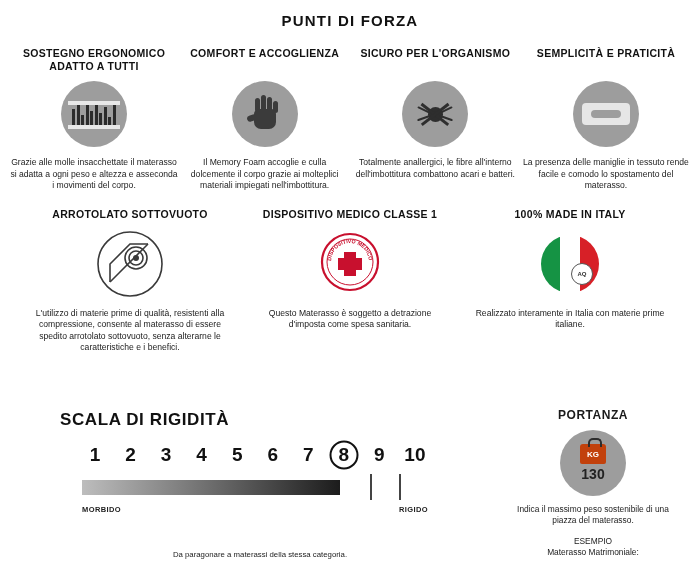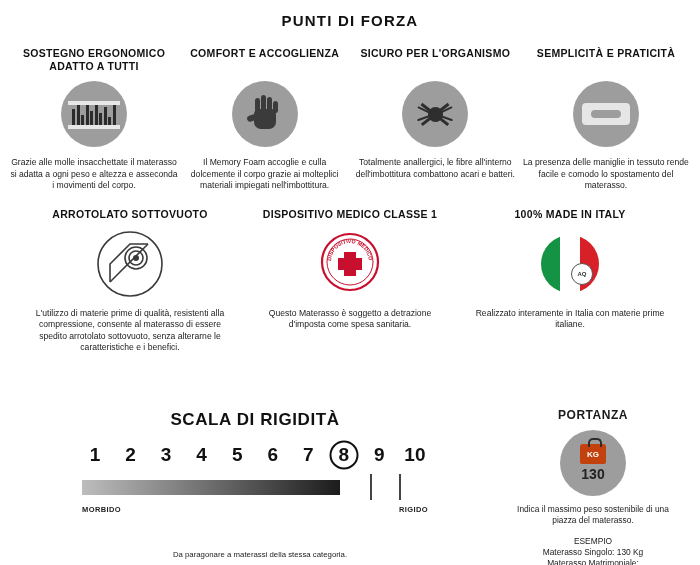--- a/index.html
+++ b/index.html
@@ -126,21 +126,21 @@
   .ce-text { position:absolute; bottom:-2px; left:50%; transform:translateX(-50%); font-size:8px; font-weight:bold; color:#222;margin-left:30px; }
 
   .flag { width:58px; height:58px; border-radius:50%; overflow:hidden; display:flex; position:relative; border:0; }
   .flag .g { flex:1; background:#159344; }
   .flag .w { flex:1; background:#ffffff; }
   .flag .r { flex:1; background:#d72027; }
   .flag .seal { position:absolute; right:6px; bottom:8px; width:20px; height:20px; border-radius:50%; background:#ffffff; border:1.5px solid #555; font-size:6px; display:flex; align-items:center; justify-content:center; color:#333; font-weight:bold; line-height:6px; text-align:center;}
 
   
   .scale-wrap { position:absolute; left:60px; top:398px; width:390px; }
-  .scale-title { text-align:center; font-size:17px; font-weight:bold; letter-spacing:0.6px; color:#111; }
+  .scale-title { font-size:17px; font-weight:bold; letter-spacing:0.6px; color:#111; }
   .scale-nums { display:flex; justify-content:space-between; align-items:center; margin-top:14px; padding:0 22px; }
   .scale-nums .n { font-size:19px; font-weight:bold; color:#111; width:26px; text-align:center; }
   .scale-nums .n.sel { position:relative; }
   .scale-nums .n.sel:before {
     content:""; position:absolute; left:50%; top:50%; transform:translate(-50%,-50%);
     width:25px; height:25px; border:2px solid #111; border-radius:50%;
   }
   .bar-row { display:flex; align-items:center; margin-top:8px; padding:0 22px; }
   .grad-bar { height:15px; width:258px; background:linear-gradient(to right,#bdbdbd,#1c1c1c); }
   .tick { width:2px; height:26px; background:#444; margin-left:30px; }
@@ -316,19 +316,18 @@
     <div class="ptitle">PORTANZA</div>
     <div class="weight-circle">
       <div class="weight-icon">
         <span>KG</span>
       </div>
       <div class="weight-num">130</div>
     </div>
     <div class="pdesc">Indica il massimo peso sostenibile di una piazza del materasso.</div>
     <div class="pex">
       <div>ESEMPIO</div>
-      <div>Materasso Singolo: 130 Kg</div>
       <div>Materasso Matrimoniale:</div>
 
     </div>
   </div>
 
 </div>
 
 </body></html>

